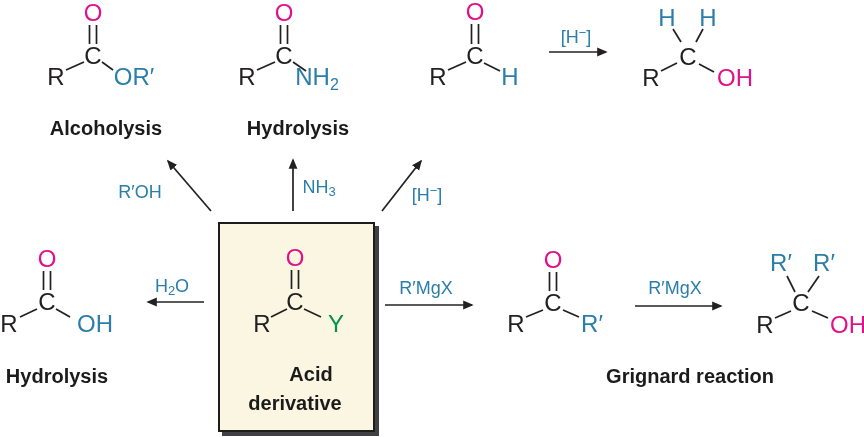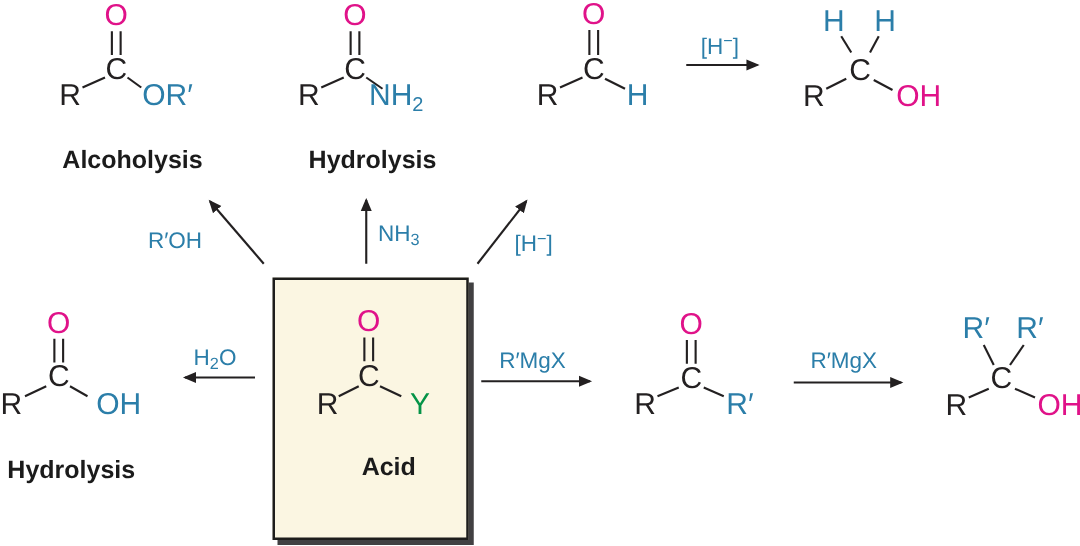--- a/index.html
+++ b/index.html
@@ -142,34 +142,36 @@
 
   <span class="reagent" style="left:140px;top:192px">R′OH</span>
   <span class="reagent" style="left:319px;top:188px"><span>NH</span><span class="sub">3</span></span>
   <span class="reagent" style="left:427px;top:194px"><span>[H</span><span class="sup">−</span><span>]</span></span>
 
   <span class="atom" style="left:262px;top:324px">R</span>
   <span class="atom" style="left:295px;top:302px">C</span>
   <span class="atom c-pink" style="left:295px;top:258px">O</span>
   <span class="atom c-green" style="left:336px;top:324px">Y</span>
   <span class="title" style="left:311px;top:374px">Acid</span>
+  <span class="title" style="left:295px;top:403px">derivative</span>
 
   <span class="reagent" style="left:172px;top:287px"><span>H</span><span class="sub">2</span><span>O</span></span>
   <span class="atom" style="left:9px;top:324px">R</span>
   <span class="atom" style="left:47px;top:302px">C</span>
   <span class="atom c-pink" style="left:47px;top:259px">O</span>
   <span class="atom c-blue" style="left:95px;top:324px">OH</span>
   <span class="title" style="left:57px;top:376px">Hydrolysis</span>
 
   <span class="reagent" style="left:426px;top:288px">R′MgX</span>
   <span class="atom" style="left:516px;top:324px">R</span>
   <span class="atom" style="left:553px;top:303px">C</span>
   <span class="atom c-pink" style="left:553px;top:260px">O</span>
   <span class="atom c-blue" style="left:592px;top:324px">R′</span>
 
   <span class="reagent" style="left:675px;top:288px">R′MgX</span>
   <span class="atom c-blue" style="left:781px;top:263px">R′</span>
   <span class="atom c-blue" style="left:824px;top:263px">R′</span>
   <span class="atom" style="left:801px;top:303px">C</span>
   <span class="atom" style="left:765px;top:325px">R</span>
   <span class="atom c-pink" style="left:848px;top:325px">OH</span>
+  <span class="title" style="left:690px;top:376px">Grignard reaction</span>
 
 </div>
 
 </body></html>

